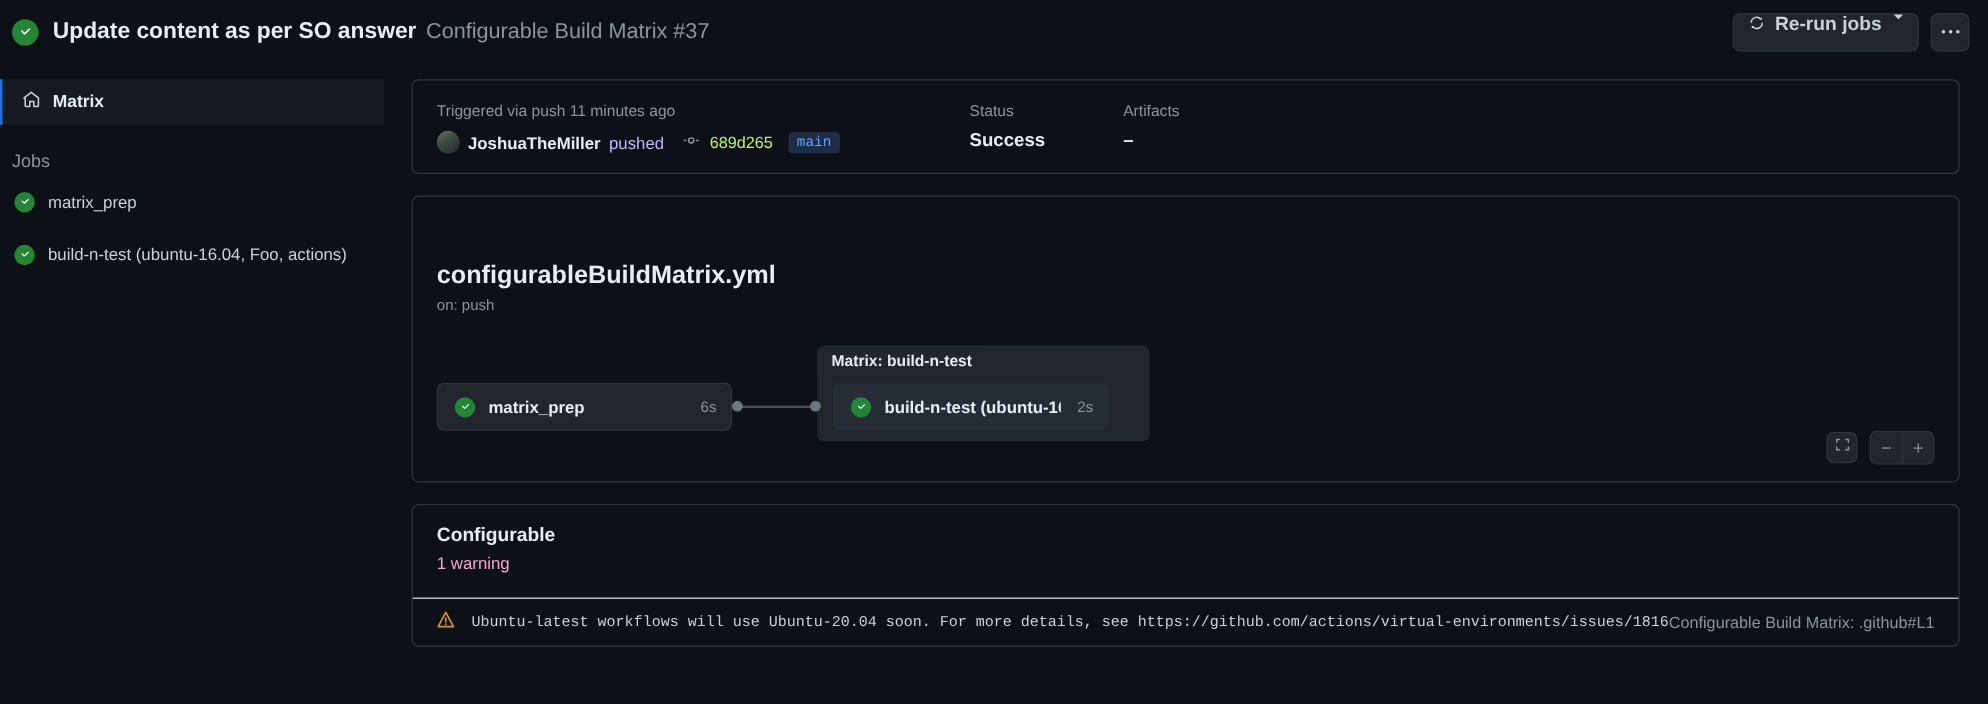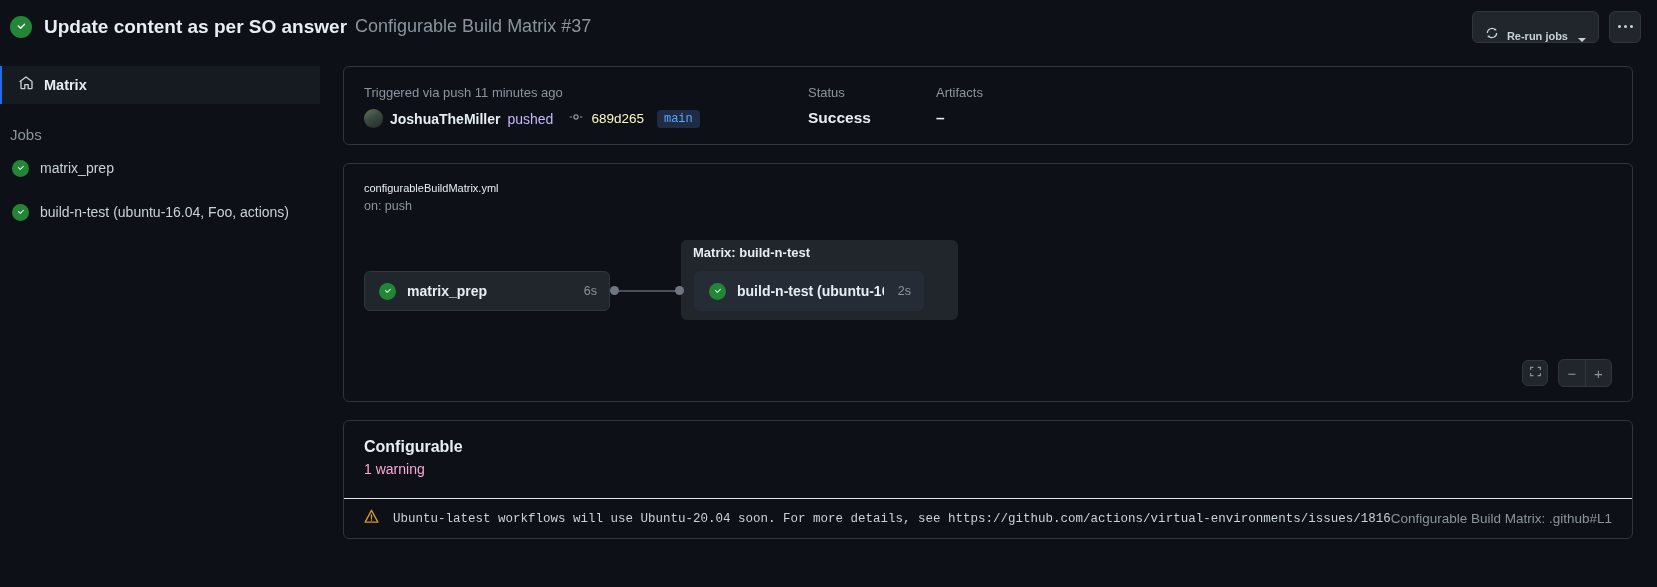--- a/index.html
+++ b/index.html
@@ -30,28 +30,28 @@
   .hdr-title {
     font-size: 19px; font-weight: 700; color: #e6edf3;
     white-space: nowrap;
   }
   .hdr-subtitle {
     font-size: 18px; font-weight: 400; color: #8b949e;
     margin-left: 8px; white-space: nowrap;
   }
   .hdr-spacer { flex: 1 1 auto; }
   .btn-rerun {
-    display: flex; align-items: flex-end; gap: 8px;
+    display: flex; align-items: flex-start; gap: 8px;
     background: #21262d;
     border: 1px solid #30363d;
     border-radius: 6px;
     padding: 0 12px;
     height: 32px;
     color: #c9d1d9;
-    font-size: 11px; font-weight: 600;
+    font-size: 16px; font-weight: 600;
     cursor: pointer;
     white-space: nowrap;
   }
   .caret {
     width: 0; height: 0;
     border-left: 4px solid transparent;
     border-right: 4px solid transparent;
     border-top: 4px solid #c9d1d9;
     margin-left: 2px;
   }
@@ -142,35 +142,35 @@
     font-size: 14px; white-space: nowrap;
   }
   .avatar {
     width: 19px; height: 19px; border-radius: 50%;
     background: linear-gradient(150deg,#6b705c 0%,#3a4a3f 45%,#24292f 100%);
     flex: 0 0 auto;
   }
   .actor { font-weight: 700; color: #e6edf3; }
   .pushed { color: #c4b5fd; }
   .commit-icon { margin-left: 8px; }
-  .commit-sha { color: #fef9c3; font-size: 13.5px; }
+  .commit-sha { color: #bef264; font-size: 13.5px; }
   .branch-badge {
     background: #1f2c44;
     color: #58a6ff;
     border-radius: 4px;
     padding: 2px 7px;
     font-family: "Liberation Mono", monospace;
     font-size: 12px;
     margin-left: 6px;
   }
 
   
   .wf-card { padding: 18px 20px 0 20px; position: relative; height: 239px; }
   .wf-title {
-    font-size: 11px; font-weight: 400; color: #e6edf3;
+    font-size: 21px; font-weight: 700; color: #e6edf3; margin-top: 36px;
   }
   .wf-sub { font-size: 12.5px; color: #8b949e; margin-top: 5px; }
 
   .graph { position: relative; height: 155px; margin-top: 16px; }
 
   .node {
     position: absolute;
     display: flex; align-items: center;
     background: #21262d;
     border: 1px solid #30363d;

